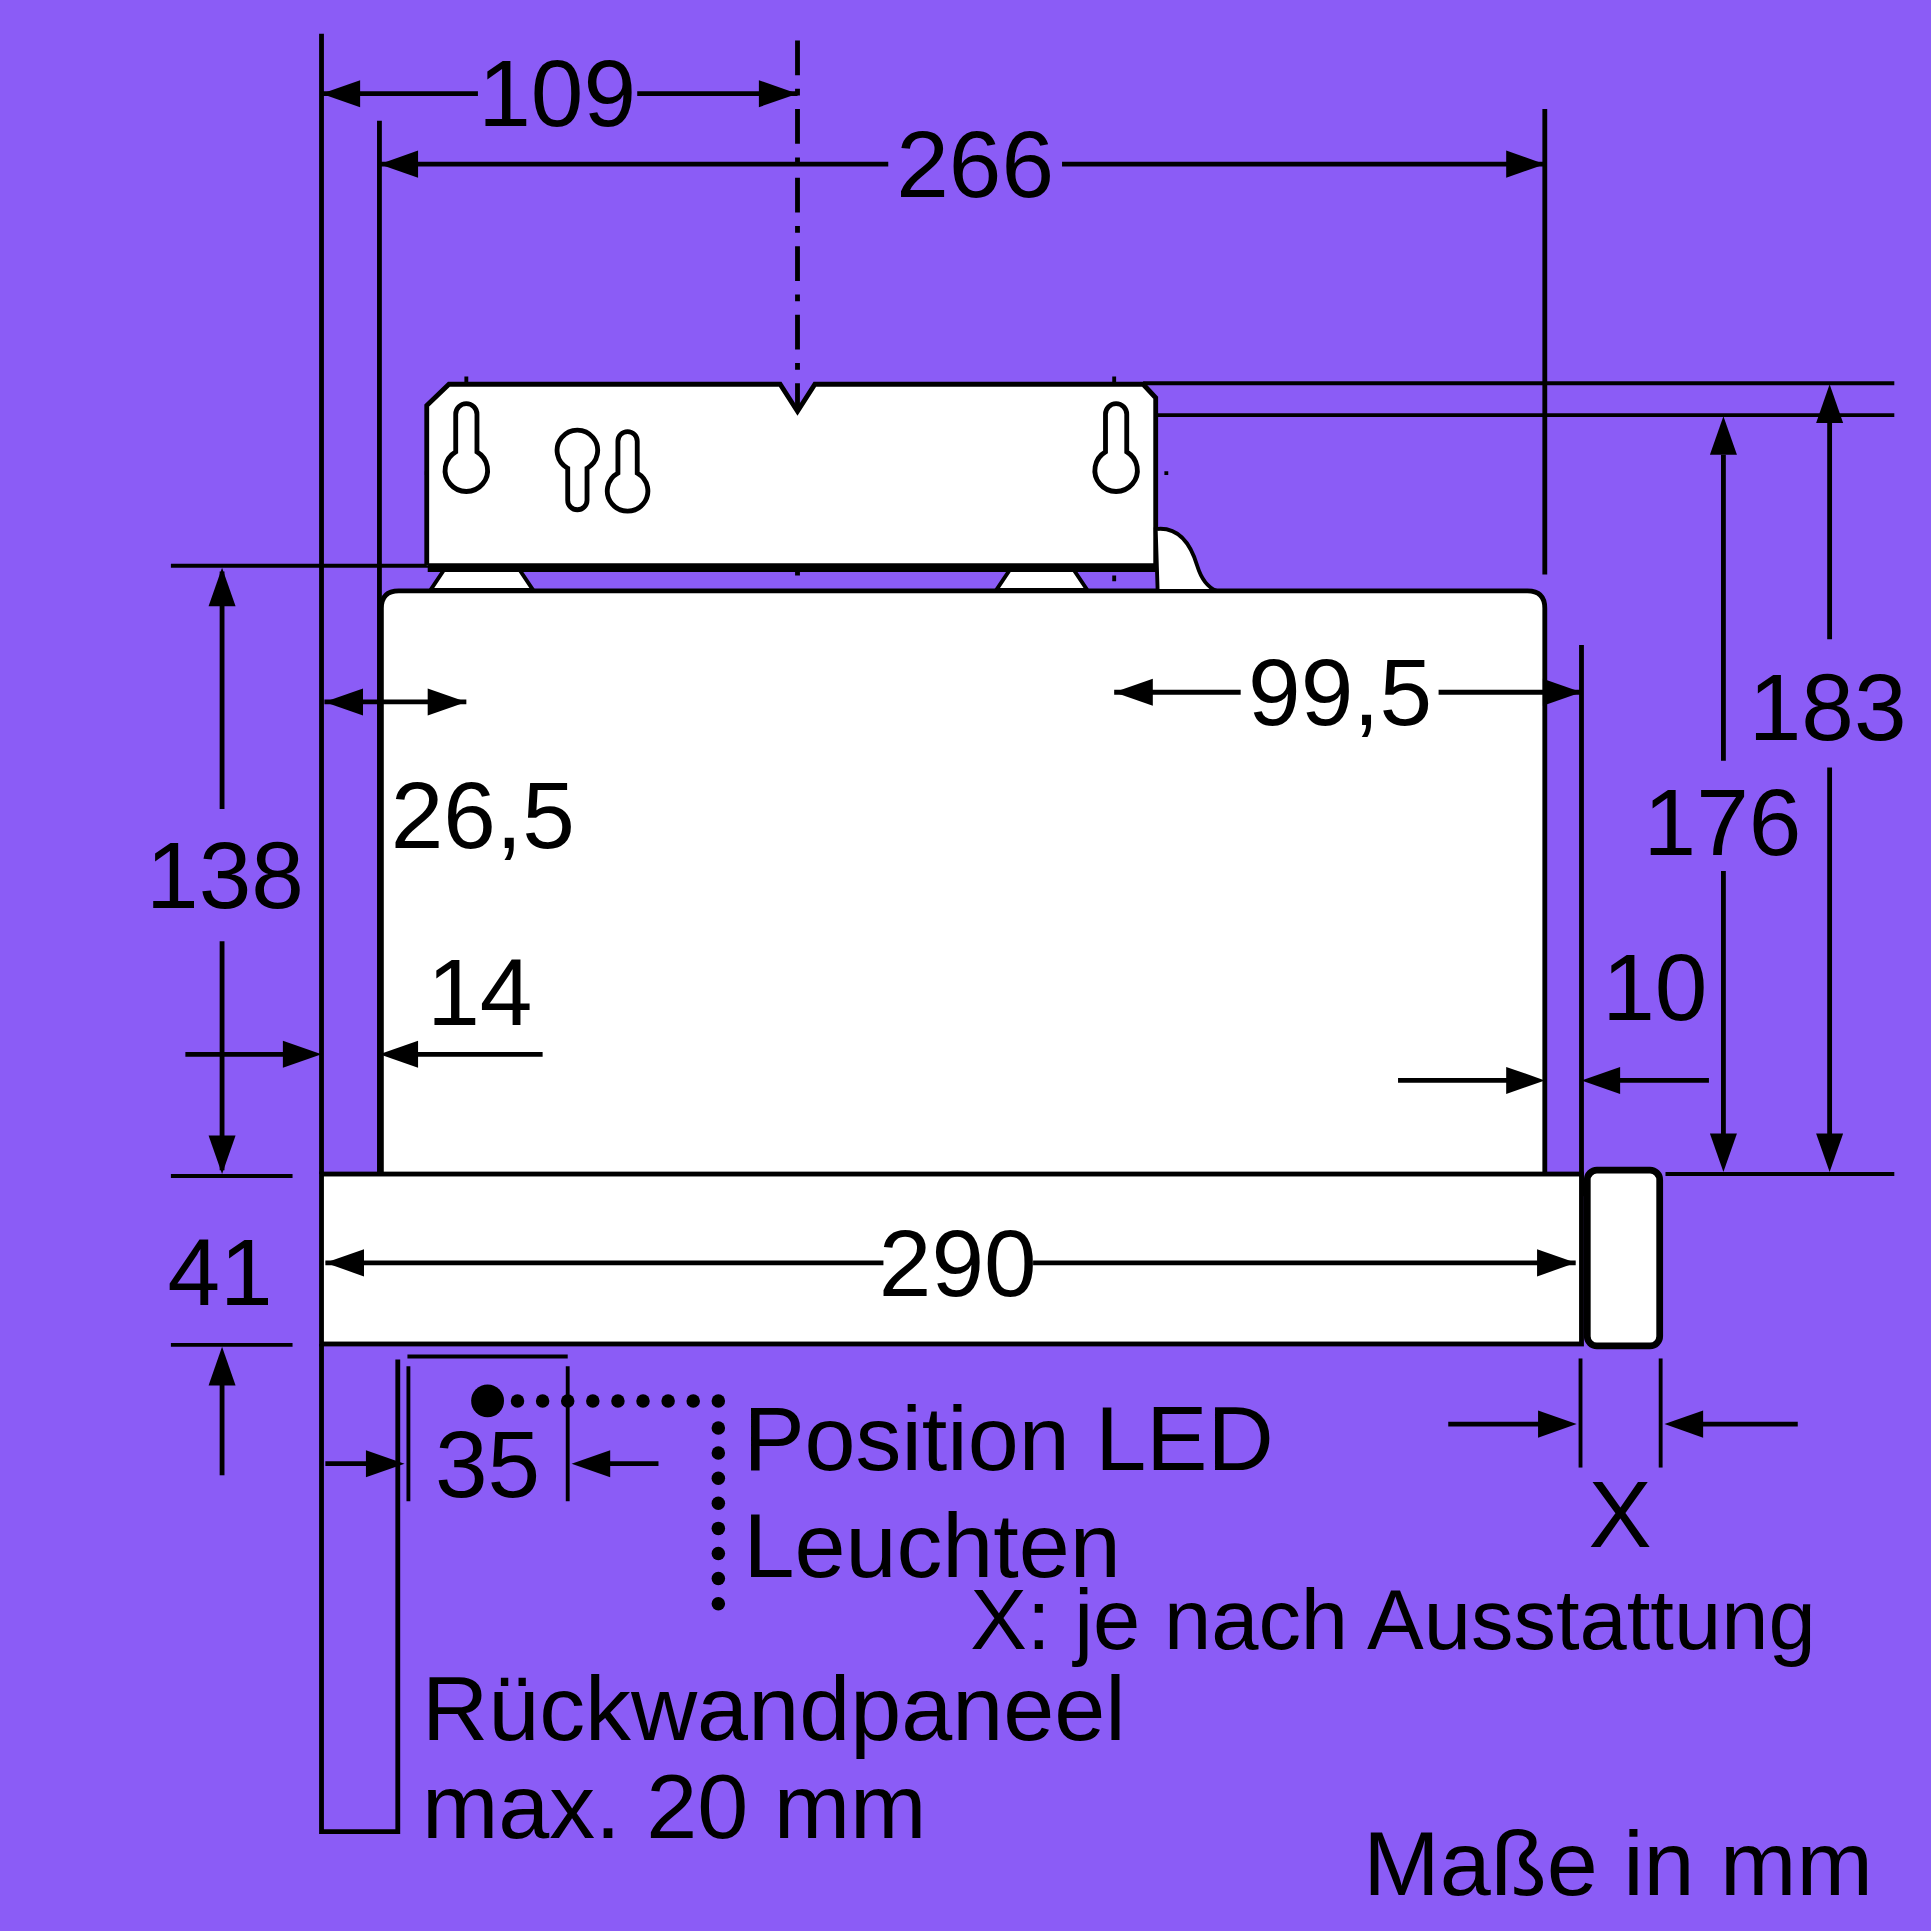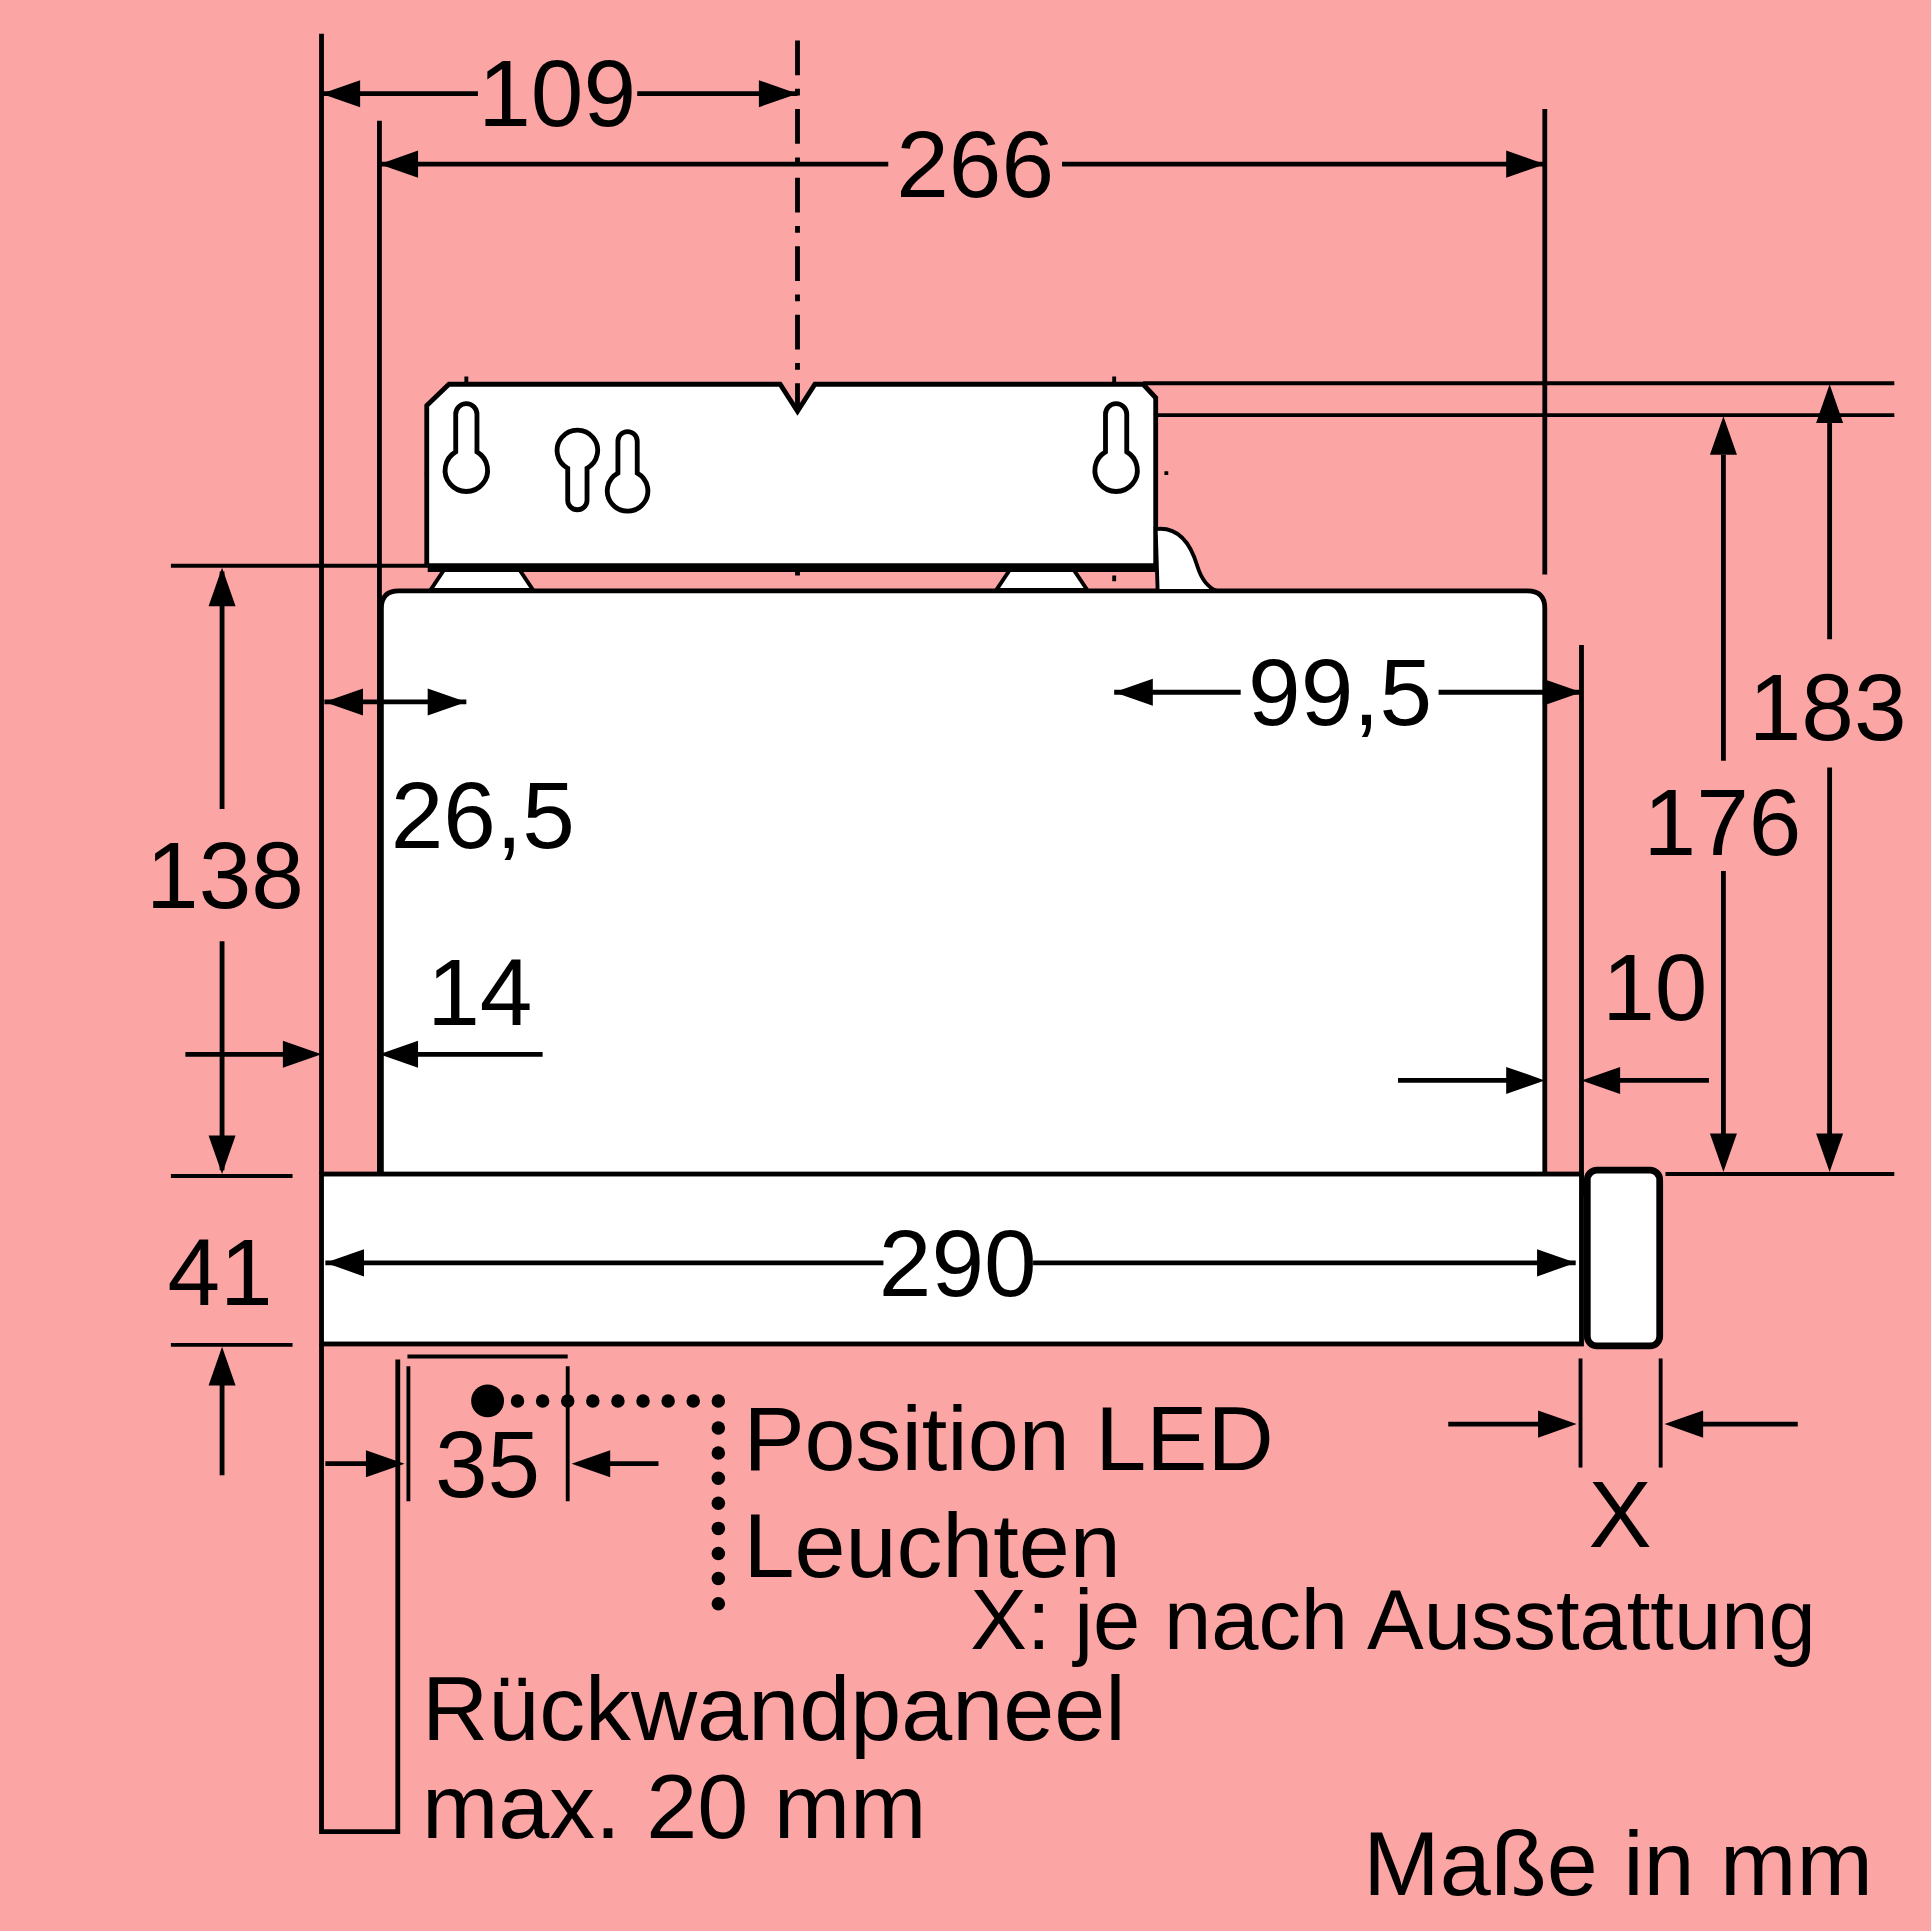--- a/index.html
+++ b/index.html
@@ -1,16 +1,16 @@
 <!DOCTYPE html>
 <html><head>
 <meta charset="utf-8">
 <style>
   html,body{margin:0;padding:0;background:#ffffff;}
-  .stage{width:1931px;height:1931px;background:#fca5a5;position:relative;font-family:"Liberation Sans",sans-serif;}
+  .stage{width:1931px;height:1931px;background:#8b5cf6;position:relative;font-family:"Liberation Sans",sans-serif;}
   svg{display:block;}
   text{fill:#000;font-family:"Liberation Sans","DejaVu Sans",sans-serif;}
   .dimlabel{font-size:98px;}
   .note{font-size:95px;}
   .xnote{font-size:88px;}
   .ln{stroke:#000;fill:none;}
   .outline{stroke:#000;fill:#fff;}
   .head{fill:#000;stroke:none;}
 </style>
 </head>

